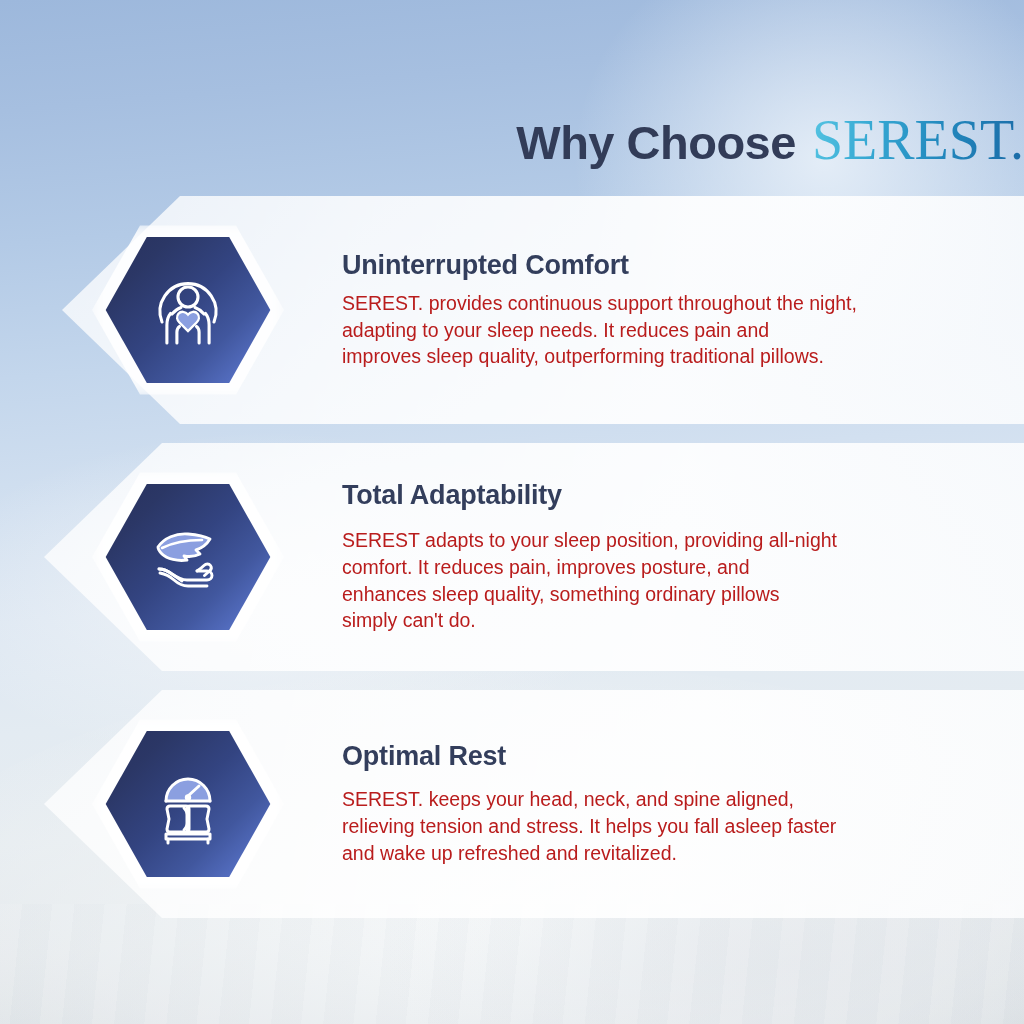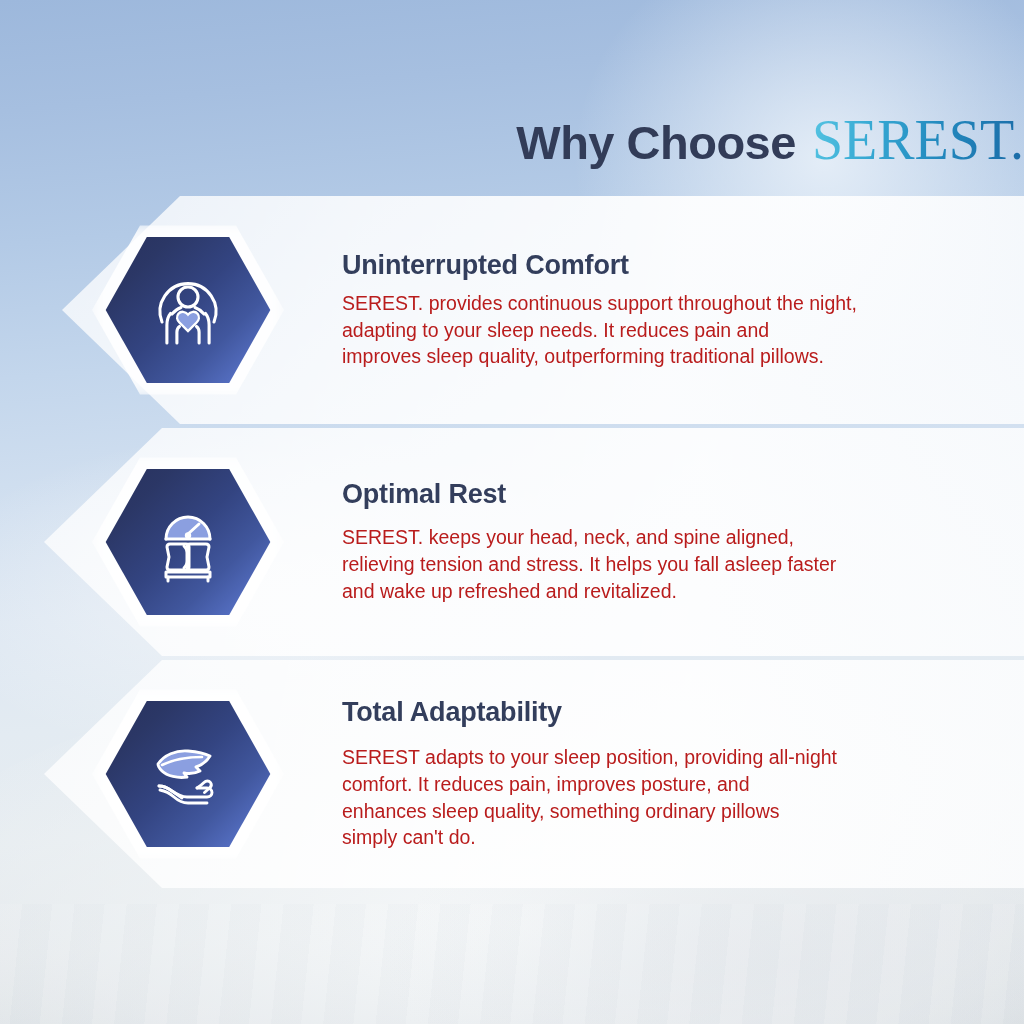--- a/index.html
+++ b/index.html
@@ -103,21 +103,21 @@
   
   .cards {
     position: absolute;
     top: 196px;
     left: 0;
     right: 0;
   }
   .card {
     position: relative;
     height: 228px;
-    margin-bottom: 4px;
+    margin-bottom: 19px;
     display: flex;
     align-items: center;
   }
   .card-bg {
     position: absolute;
     top: 0; bottom: 0;
     left: 48px; right: -30px;
     background: linear-gradient(100deg,
        rgba(255,255,255,.74) 0%,
        rgba(255,255,255,.86) 30%,
@@ -229,20 +229,47 @@
             <path d="M37.5 62.5c-1.8 1.4-2.6 3.3-2.6 5.5v11M54.5 62.5c1.8 1.4 2.6 3.3 2.6 5.5v11" stroke="#ffffff" stroke-width="3.1" fill="none" stroke-linecap="round"></path>
           </svg>
         </span>
       </div>
     </div>
     <div class="card-text">
       <div class="card-title">Uninterrupted Comfort</div>
       <div class="card-desc">SEREST. provides continuous support throughout the night,
 adapting to your sleep needs. It reduces pain and
 improves sleep quality, outperforming traditional pillows.</div>
+    </div>
+  </div>
+
+  <div class="card c2">
+    <div class="card-bg"></div>
+    <div class="hex-slot">
+      <div class="hex-glow"></div>
+      <div class="hex">
+        <span>
+          <svg width="96" height="96" viewBox="0 0 96 96" fill="none">
+            <path d="M18 38c6-9 18-14 30-13 9 .8 16 2 22 5-3 5-8 9-14 11l4 4c-5 2.5-11 3-16 2l3 4c-9 1.5-20-1-25-6-2.5-2.5-4-5-4-7z" fill="#8b9fe0"></path>
+            <path d="M18 38c6-9 18-14 30-13 9 .8 16 2 22 5-3 5-8 9-14 11l4 4c-5 2.5-11 3-16 2l3 4c-9 1.5-20-1-25-6-2.5-2.5-4-5-4-7z" stroke="#ffffff" stroke-width="2.9" stroke-linejoin="round" fill="none"></path>
+            <path d="M22 39c10-5 24-8 40-8" stroke="#ffffff" stroke-width="2.6" stroke-linecap="round"></path>
+            <path d="M19 60c5 0 9 2 13 5l10 7" stroke="#ffffff" stroke-width="2.9" stroke-linecap="round" stroke-linejoin="round"></path>
+            <path d="M19 60c5 0 9 2 13 5 5 3.5 9 6 15 6h20c3 0 5-2 5-4.5s-2-4.5-5-4.5H57" stroke="#ffffff" stroke-width="2.9" stroke-linecap="round" stroke-linejoin="round" fill="none"></path>
+            <path d="M57 62c2.5-1.5 5-3.5 7-5.5 2-2 5-2 6.5 0 1.3 1.8.8 4-1 5.5l-5 4.5" stroke="#ffffff" stroke-width="2.9" stroke-linecap="round" stroke-linejoin="round" fill="none"></path>
+            <path d="M20 64c5.5 1 10 3.5 14 7 4.5 4 9 6 14 6h19" stroke="#ffffff" stroke-width="2.9" stroke-linecap="round" stroke-linejoin="round" fill="none"></path>
+          </svg>
+        </span>
+      </div>
+    </div>
+    <div class="card-text">
+      <div class="card-title">Total Adaptability</div>
+      <div class="card-desc">SEREST adapts to your sleep position, providing all-night
+comfort. It reduces pain, improves posture, and
+enhances sleep quality, something ordinary pillows
+simply can't do.</div>
     </div>
   </div>
 
   <div class="card c3">
     <div class="card-bg"></div>
     <div class="hex-slot">
       <div class="hex-glow"></div>
       <div class="hex">
         <span>
           <svg width="96" height="96" viewBox="0 0 96 96" fill="none">
@@ -261,40 +288,13 @@
       </div>
     </div>
     <div class="card-text">
       <div class="card-title">Optimal Rest</div>
       <div class="card-desc">SEREST. keeps your head, neck, and spine aligned,
 relieving tension and stress. It helps you fall asleep faster
 and wake up refreshed and revitalized.</div>
     </div>
   </div>
 
-  <div class="card c2">
-    <div class="card-bg"></div>
-    <div class="hex-slot">
-      <div class="hex-glow"></div>
-      <div class="hex">
-        <span>
-          <svg width="96" height="96" viewBox="0 0 96 96" fill="none">
-            <path d="M18 38c6-9 18-14 30-13 9 .8 16 2 22 5-3 5-8 9-14 11l4 4c-5 2.5-11 3-16 2l3 4c-9 1.5-20-1-25-6-2.5-2.5-4-5-4-7z" fill="#8b9fe0"></path>
-            <path d="M18 38c6-9 18-14 30-13 9 .8 16 2 22 5-3 5-8 9-14 11l4 4c-5 2.5-11 3-16 2l3 4c-9 1.5-20-1-25-6-2.5-2.5-4-5-4-7z" stroke="#ffffff" stroke-width="2.9" stroke-linejoin="round" fill="none"></path>
-            <path d="M22 39c10-5 24-8 40-8" stroke="#ffffff" stroke-width="2.6" stroke-linecap="round"></path>
-            <path d="M19 60c5 0 9 2 13 5l10 7" stroke="#ffffff" stroke-width="2.9" stroke-linecap="round" stroke-linejoin="round"></path>
-            <path d="M19 60c5 0 9 2 13 5 5 3.5 9 6 15 6h20c3 0 5-2 5-4.5s-2-4.5-5-4.5H57" stroke="#ffffff" stroke-width="2.9" stroke-linecap="round" stroke-linejoin="round" fill="none"></path>
-            <path d="M57 62c2.5-1.5 5-3.5 7-5.5 2-2 5-2 6.5 0 1.3 1.8.8 4-1 5.5l-5 4.5" stroke="#ffffff" stroke-width="2.9" stroke-linecap="round" stroke-linejoin="round" fill="none"></path>
-            <path d="M20 64c5.5 1 10 3.5 14 7 4.5 4 9 6 14 6h19" stroke="#ffffff" stroke-width="2.9" stroke-linecap="round" stroke-linejoin="round" fill="none"></path>
-          </svg>
-        </span>
-      </div>
-    </div>
-    <div class="card-text">
-      <div class="card-title">Total Adaptability</div>
-      <div class="card-desc">SEREST adapts to your sleep position, providing all-night
-comfort. It reduces pain, improves posture, and
-enhances sleep quality, something ordinary pillows
-simply can't do.</div>
-    </div>
-  </div>
-
 </div>
 
 </body></html>

